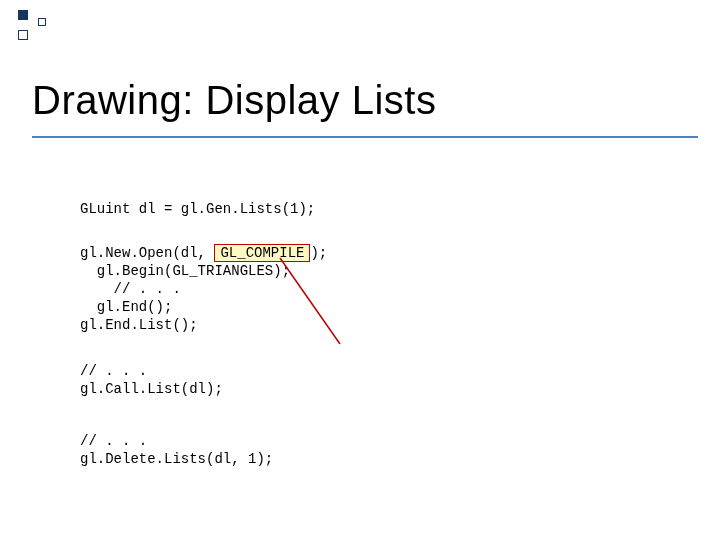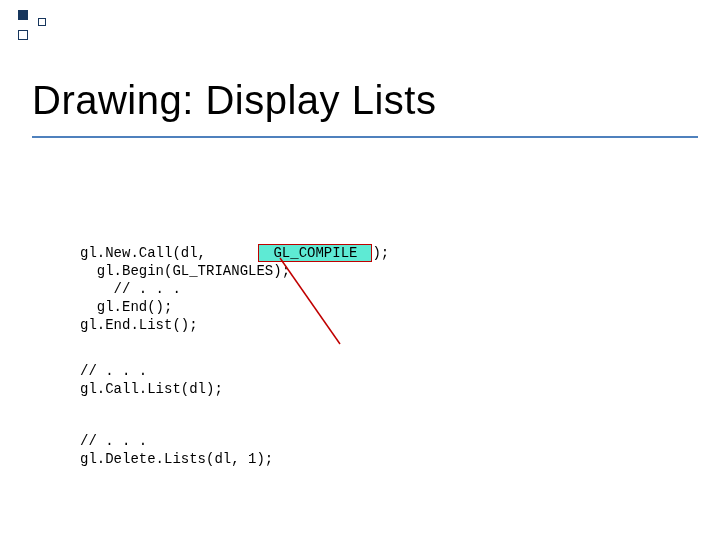--- a/index.html
+++ b/index.html
@@ -54,25 +54,24 @@
     line-height: 18px;
     white-space: pre;
   }
   .block1 { top: 200px; }
   .block2 { top: 244px; }
   .block3 { top: 362px; }
   .block4 { top: 432px; }
 
   .hl-box {
     display: inline-block;
-    background: #5eead4;
+    background: #fef9c3;
     border: 1.5px solid #c00000;
-    padding: 0 14px;
+    padding: 0 5px;
     line-height: 16px;
-    margin-left: 44px;
   }
 
   .callout {
     position: absolute;
     left: 266px;
     top: 346px;
     width: 420px;
     border: 1.5px solid #c00000;
     background: #ffffcc;
     padding: 6px 8px;
@@ -100,22 +99,23 @@
 
 <div class="slide">
 
   <div class="deco-square sq1"></div>
   <div class="deco-square sq2"></div>
   <div class="deco-square sq3"></div>
 
   <div class="title">Drawing:  Display Lists</div>
   <div class="rule"></div>
 
+  <div class="code block1">GLuint dl = gl.Gen.Lists(1);</div>
 
-  <div class="code block2"><span>gl.New.Call(dl, </span><span class="hl-box">GL_COMPILE</span><span>);
+  <div class="code block2"><span>gl.New.Open(dl, </span><span class="hl-box">GL_COMPILE</span><span>);
   gl.Begin(GL_TRIANGLES);
     // . . .
   gl.End();
 gl.End.List();</span></div>
 
   <div class="code block3">// . . .
 gl.Call.List(dl);</div>
 
   <div class="code block4">// . . .
 gl.Delete.Lists(dl, 1);</div>

